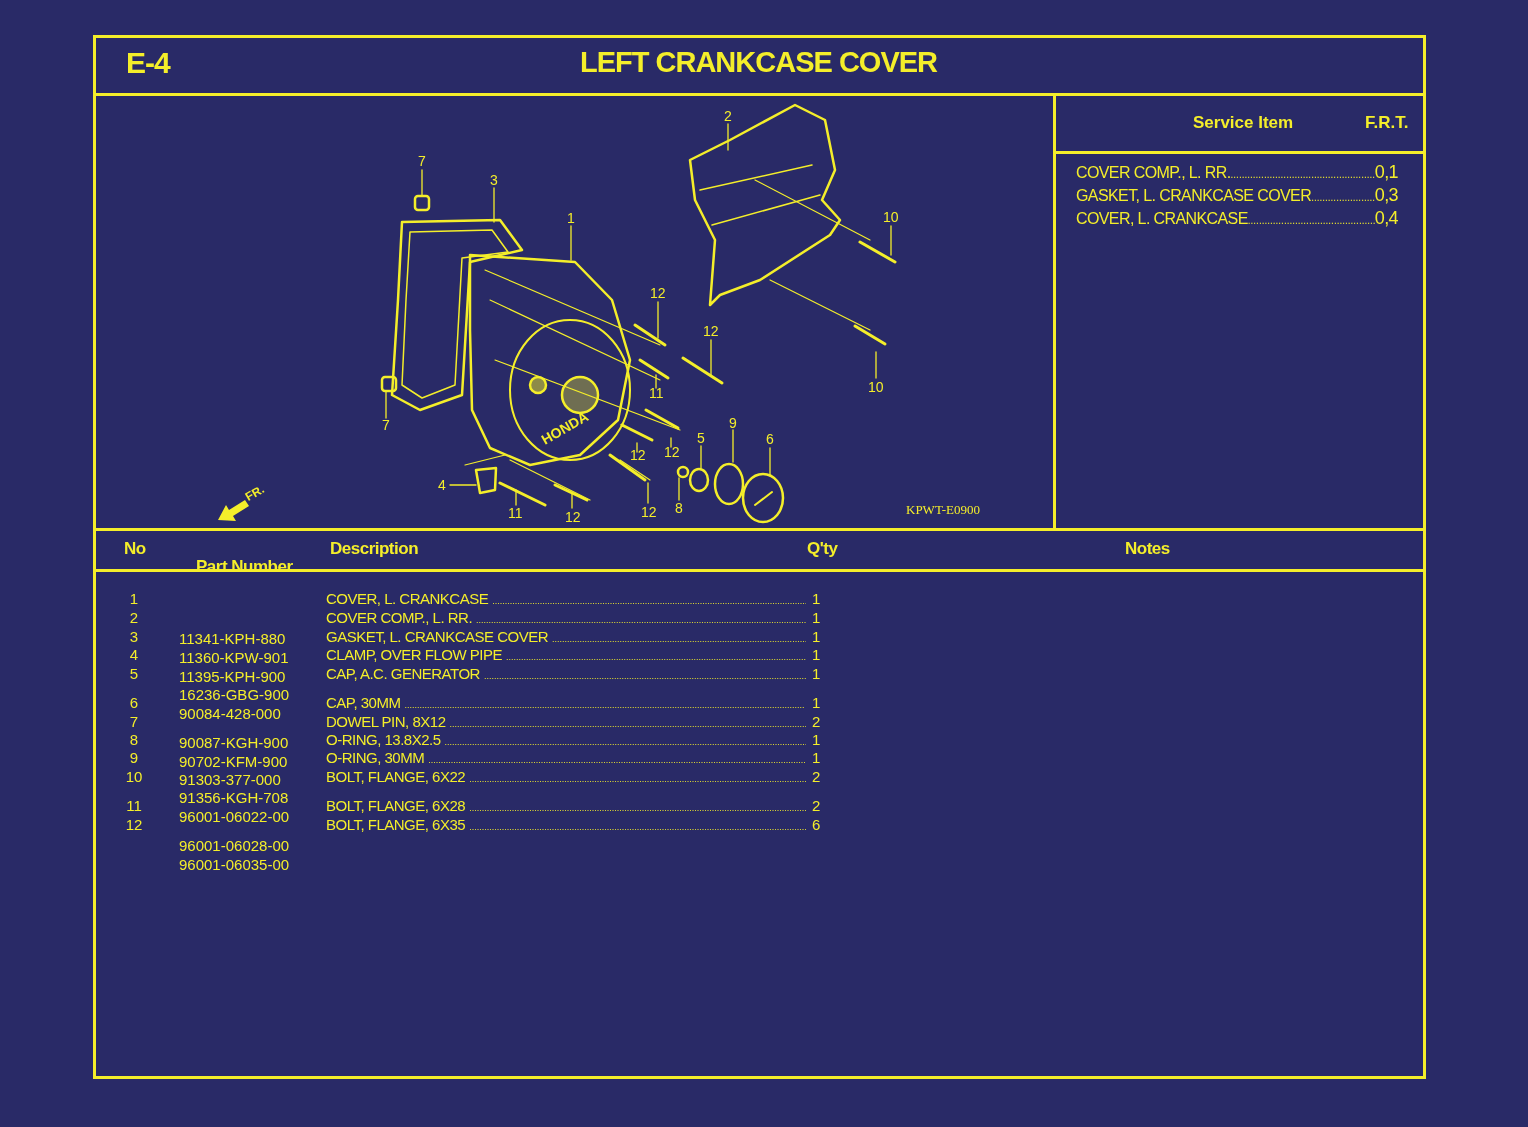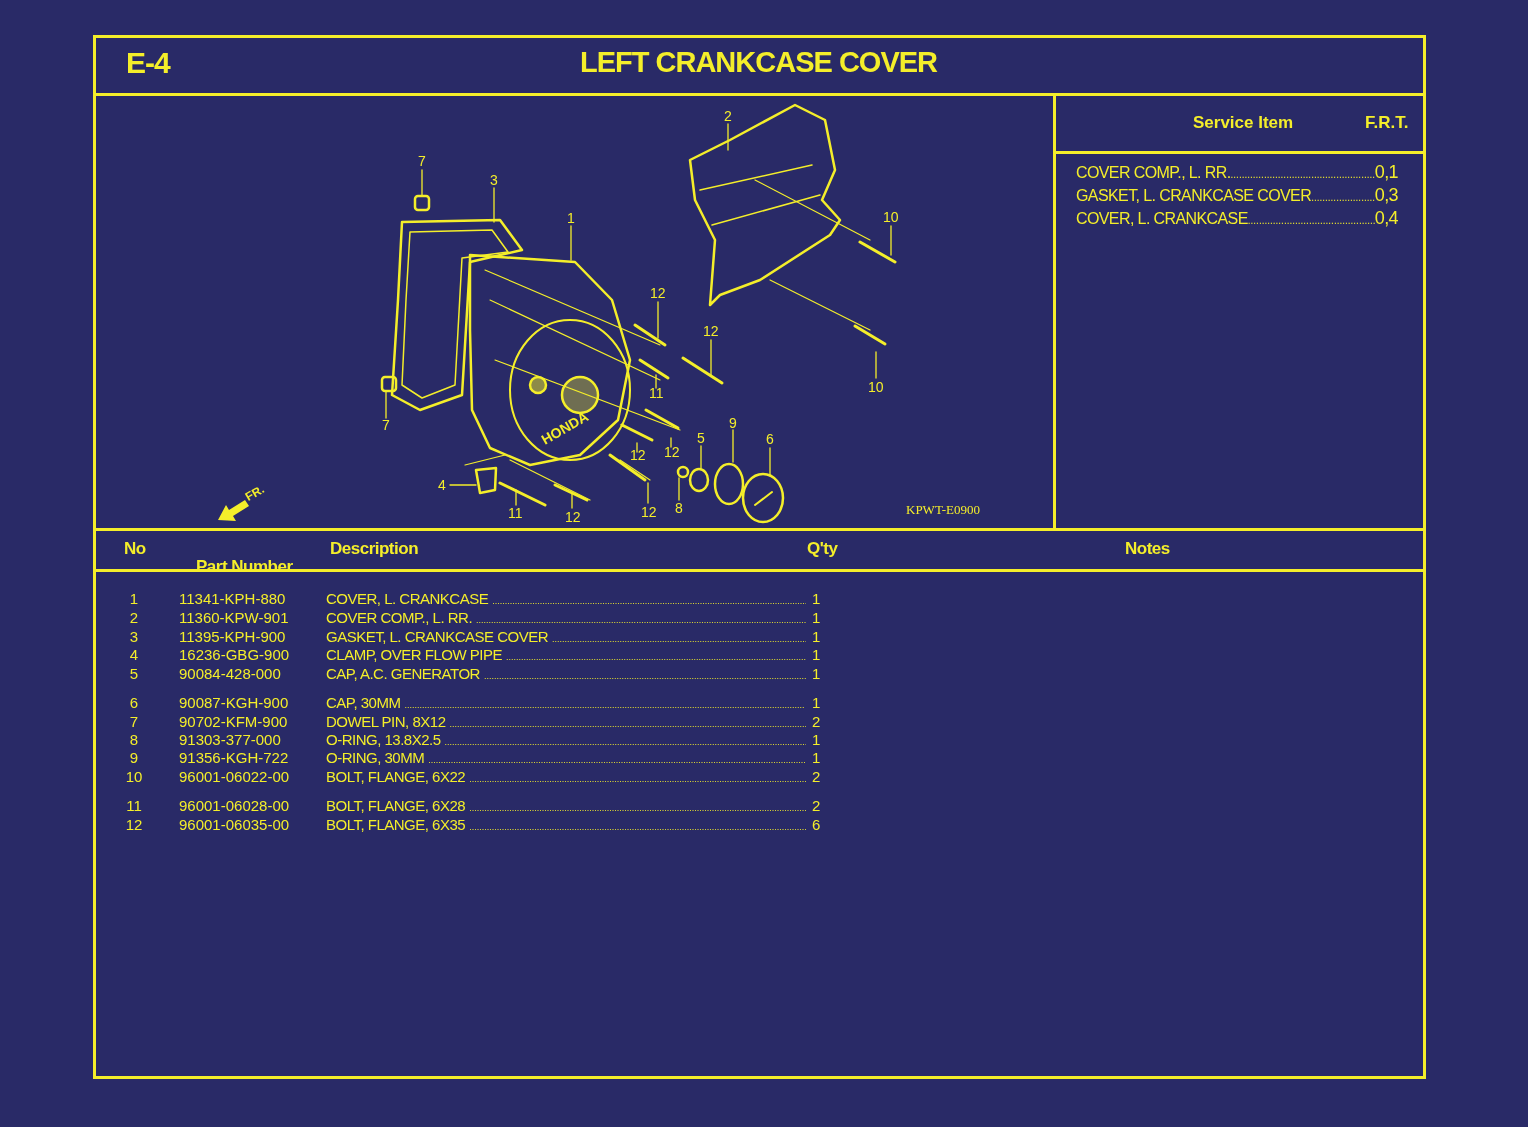--- a/index.html
+++ b/index.html
@@ -16,21 +16,21 @@
   .code { position:absolute; left:126px; top:46px; font-size:30px; font-weight:bold; letter-spacing:-1px; }
   .title { position:absolute; left:580px; top:46px; font-size:29px; letter-spacing:-1px;font-weight:bold; }
   .svc-head { position:absolute; top:113px; font-size:17px; font-weight:bold; }
   .svc-row { position:absolute; left:1076px; width:322px; font-size:16px; display:flex; align-items:baseline; letter-spacing:-0.6px;}
   .svc-row .lbl { white-space:nowrap; }
   .svc-row .dots { flex:1; overflow:hidden; white-space:nowrap; font-size:10px; letter-spacing:0; }
   .svc-row .val { font-size:18px; }
   .th { position:absolute; top:539px; font-size:17px; font-weight:bold; letter-spacing:-0.5px;}
   .row { position:absolute; left:120px; height:18px; font-size:15px; }
   .row .no { position:absolute; left:0; width:28px; text-align:center; }
-  .row .pn { position:absolute; left:59px; white-space:nowrap; }
+  .row .pn { position:absolute; left:59px; white-space:nowrap;margin-top:40px; }
   .row .desc { position:absolute; left:206px; width:480px; display:flex; align-items:baseline; }
   .row .desc .d { white-space:nowrap; letter-spacing:-0.5px; }
   .row .desc .dots { flex:1; overflow:hidden; white-space:nowrap; font-size:9px; margin-left:4px; }
   .row .qty { position:absolute; left:692px; }
   .figcode { position:absolute; left:906px; top:502px; font-family:"Liberation Serif", serif; font-size:13px; }
   svg.diagram { position:absolute; left:95px; top:95px; }
 </style>
 </head>
 <body>
 
@@ -229,21 +229,21 @@
   <span class="no">8</span>
   <span class="pn">91303-377-000</span>
   <span class="desc">
       <span class="d">O-RING, 13.8X2.5</span>
       <span class="dots">................................................................................................................................................................</span>
     </span>
   <span class="qty">1</span>
 </div>
 <div class="row" style="top:749px;">
   <span class="no">9</span>
-  <span class="pn">91356-KGH-722</span>
+  <span class="pn">91356-KGH-708</span>
   <span class="desc">
       <span class="d">O-RING, 30MM</span>
       <span class="dots">................................................................................................................................................................</span>
     </span>
   <span class="qty">1</span>
 </div>
 <div class="row" style="top:768px;">
   <span class="no">10</span>
   <span class="pn">96001-06022-00</span>
   <span class="desc">

